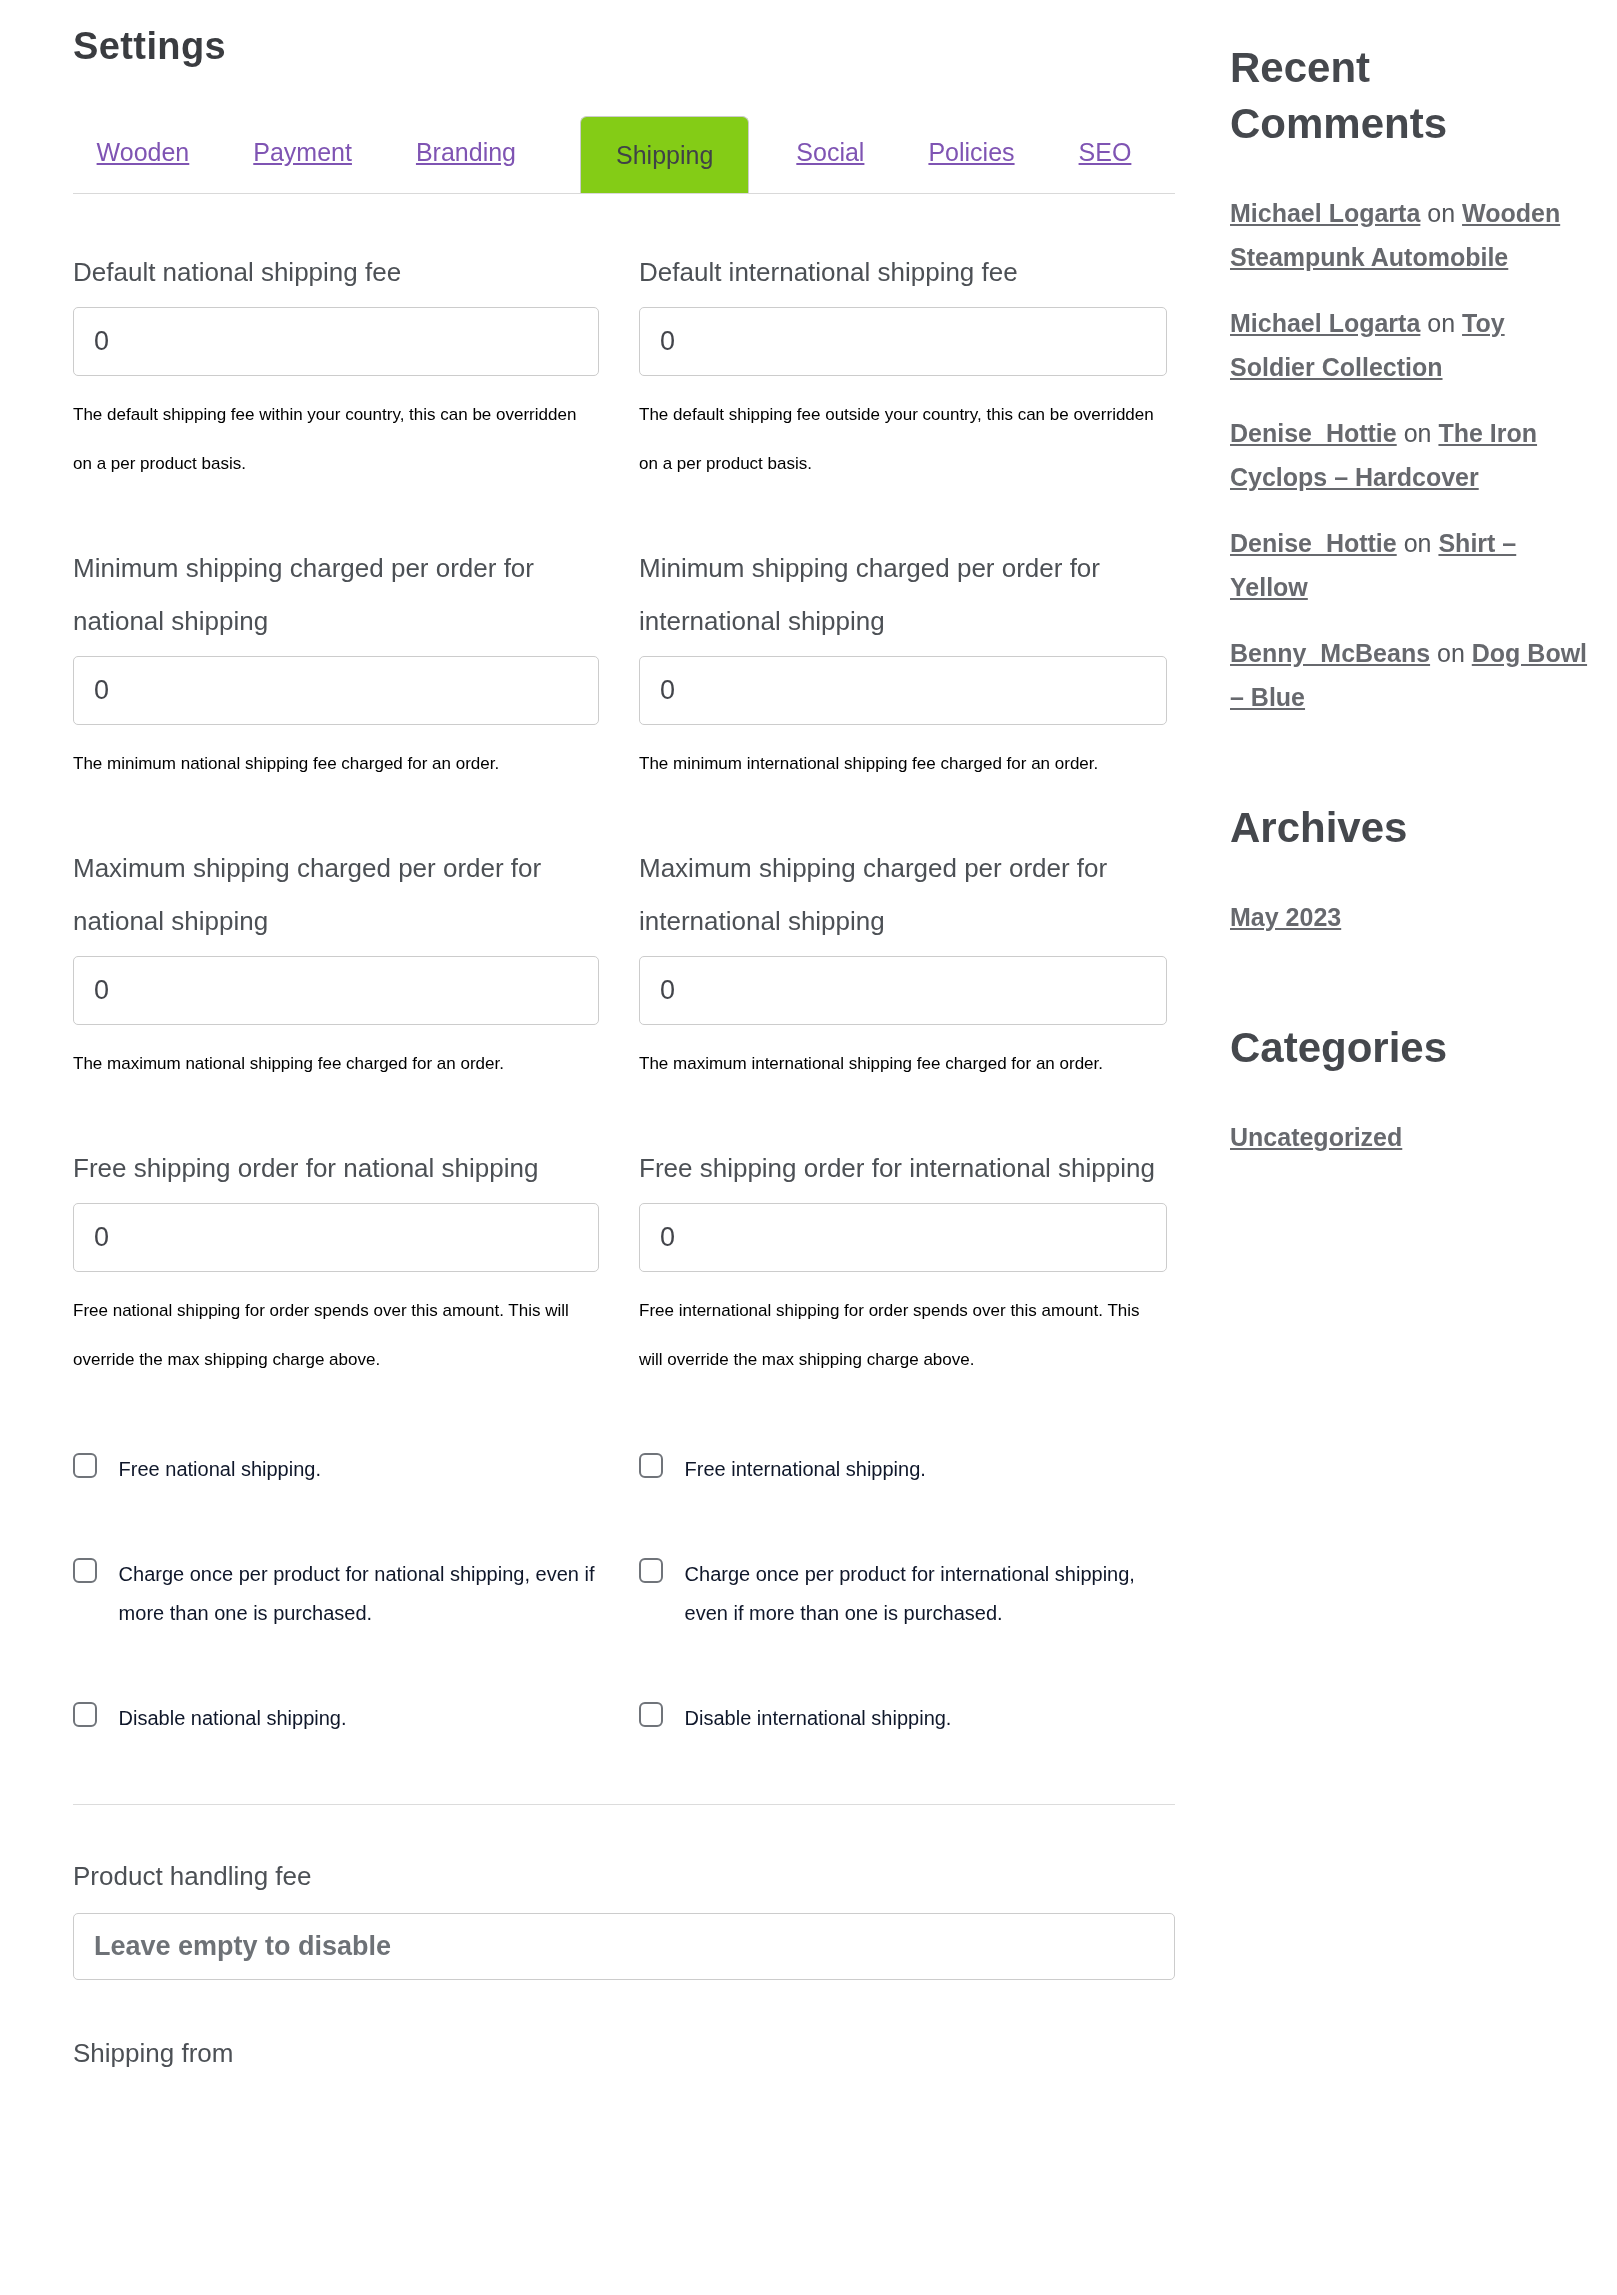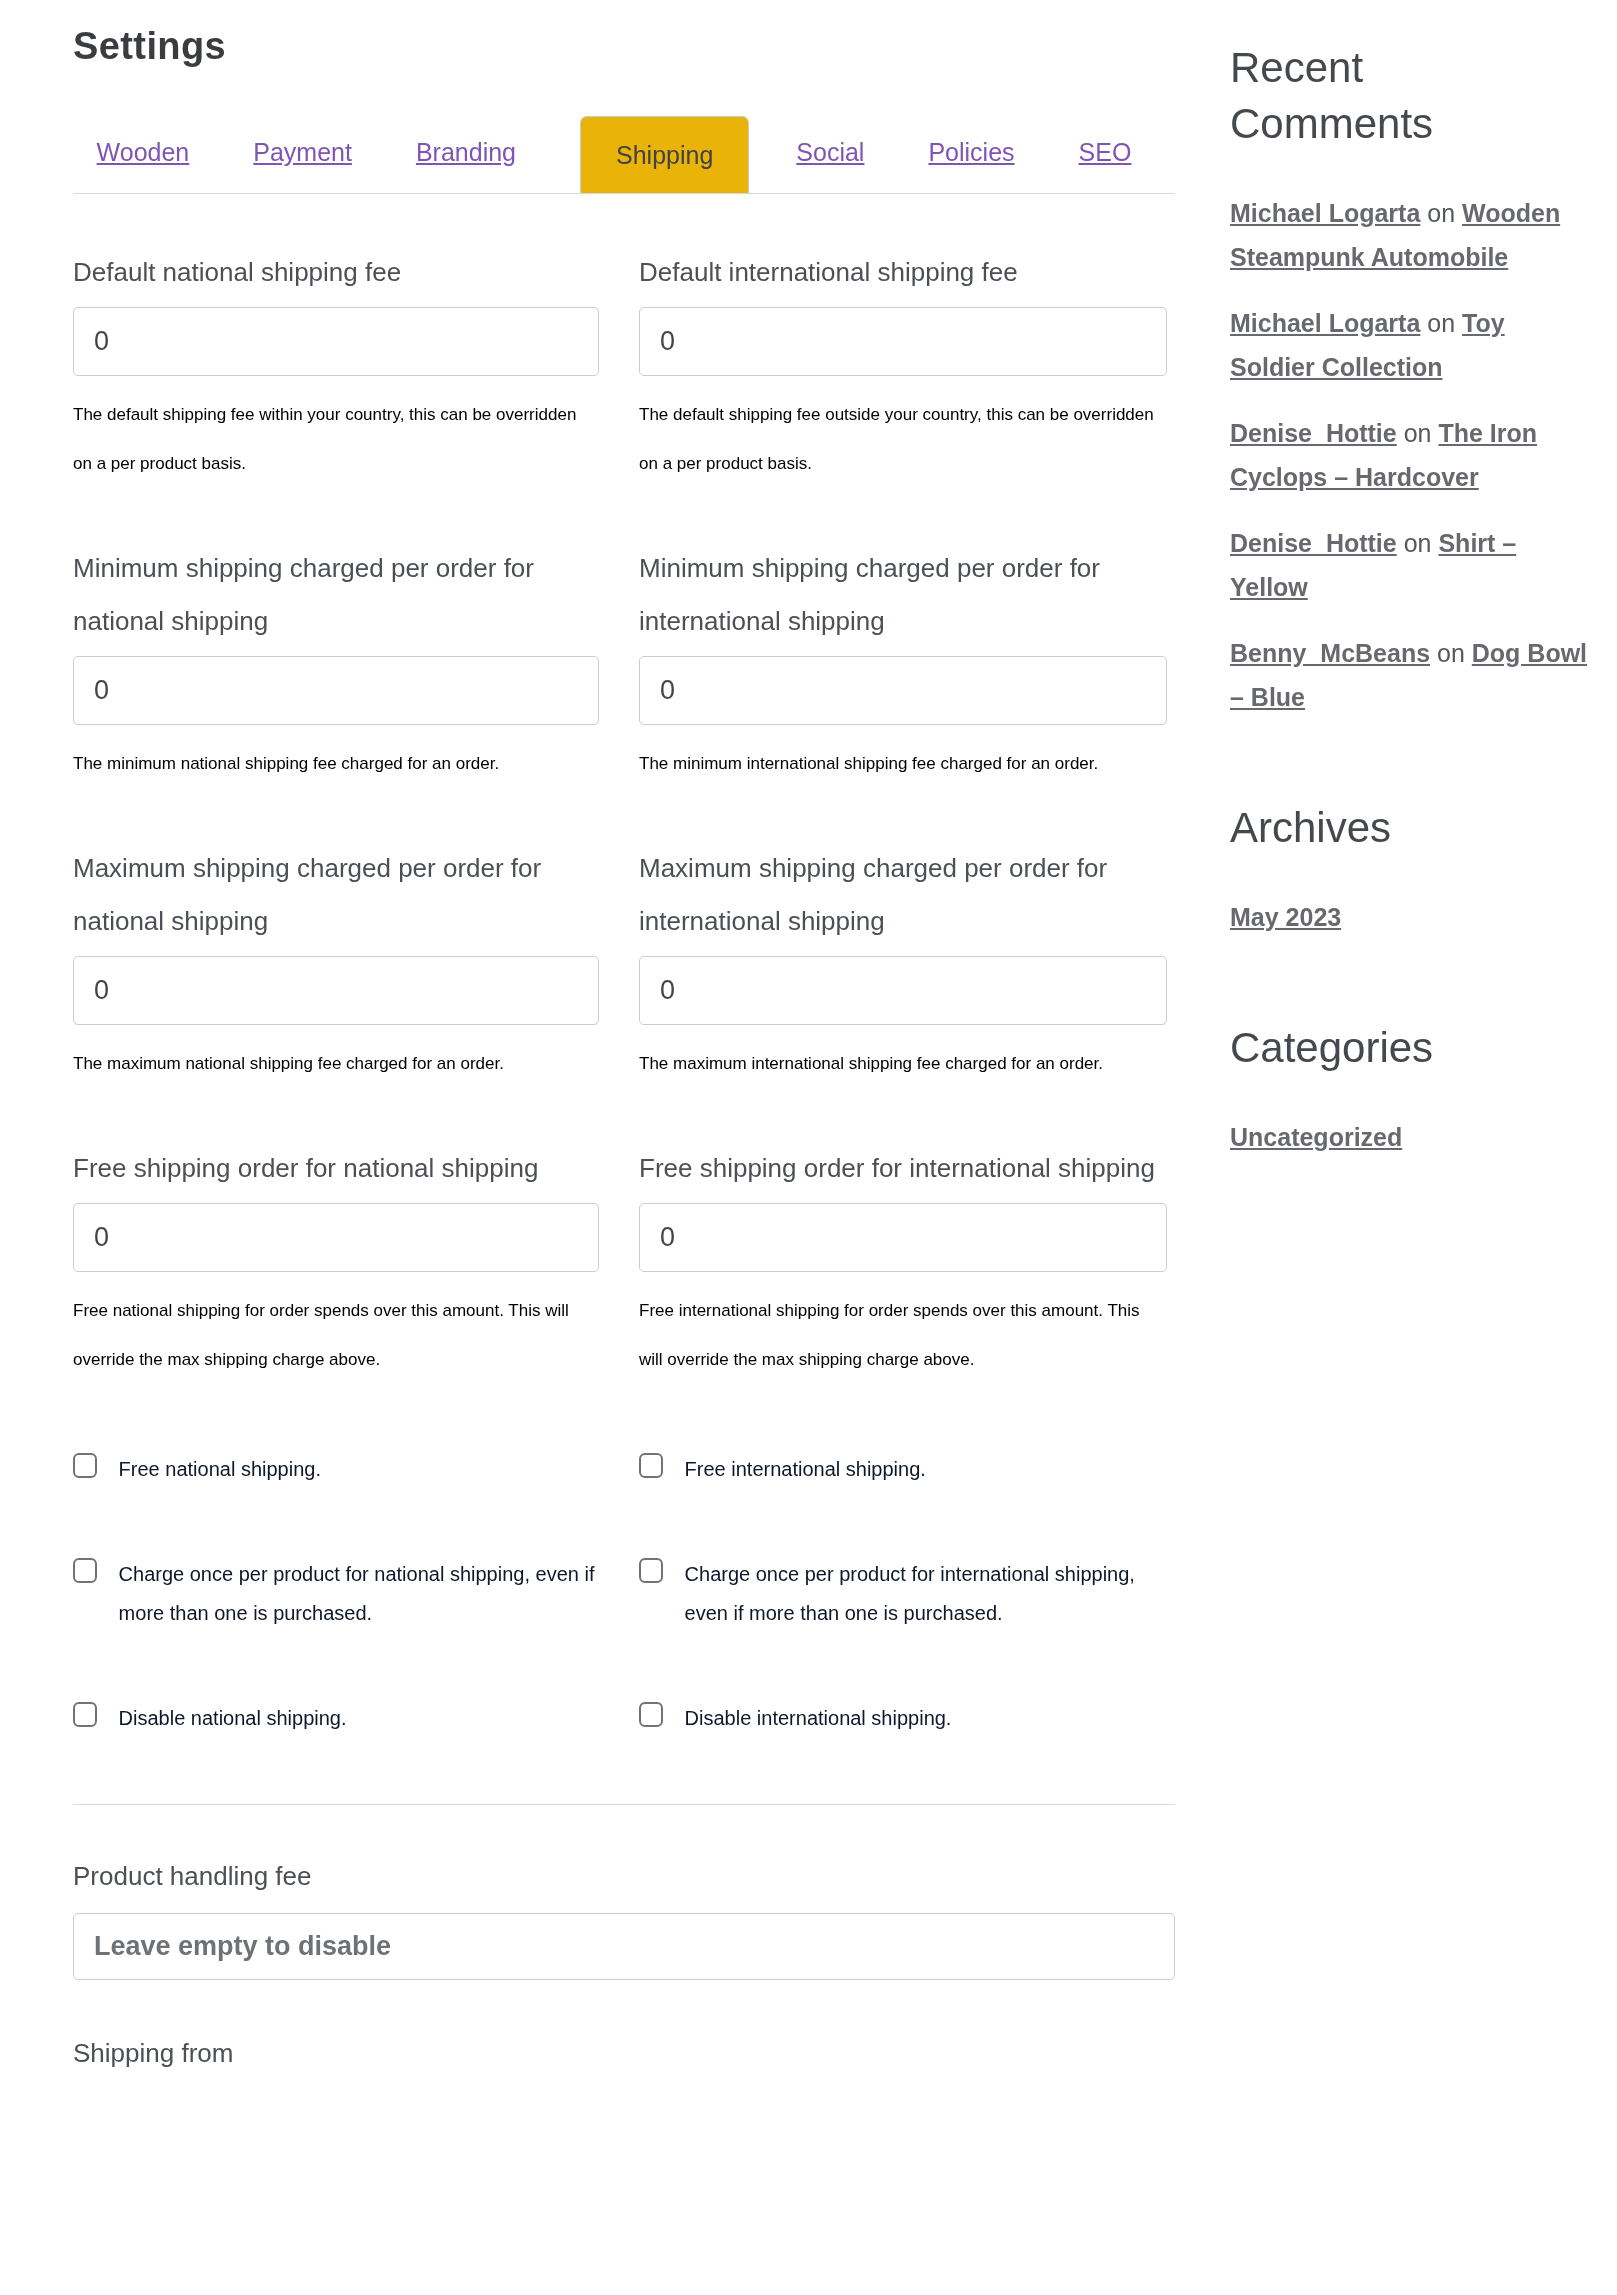--- a/index.html
+++ b/index.html
@@ -37,21 +37,21 @@
     font-size: 25px;
     color: #7f54b3;
     text-decoration: underline;
     cursor: pointer;
     margin-right: 64px;
     line-height: 81px;
   }
   .tab-active {
     font-size: 25px;
     color: #3f4247;
-    background: #eab308;
+    background: #84cc16;
     border: 1.7px solid #cccccc;
     border-bottom: none;
     border-radius: 6.7px 6.7px 0 0;
     padding: 0 35px;
     line-height: 76px;
     height: 77px;
     margin-bottom: -1.7px;
     margin-right: 47px;
     position: relative;
     top: 0.8px;
@@ -139,21 +139,21 @@
   
   .sidebar {
     position: absolute;
     left: 1230px;
     top: 40px;
     width: 362px;
   }
   .widget { margin-bottom: 81px; }
   .widget-title {
     font-size: 42px;
-    font-weight: 400;
+    font-weight: 700;
     color: #45484d;
     line-height: 56px;
     max-width: 329px;
     margin-bottom: 39px;
   }
   .widget-list { list-style: none; }
   .widget-list li {
     font-size: 25px;
     line-height: 44px;
     color: #55585d;

